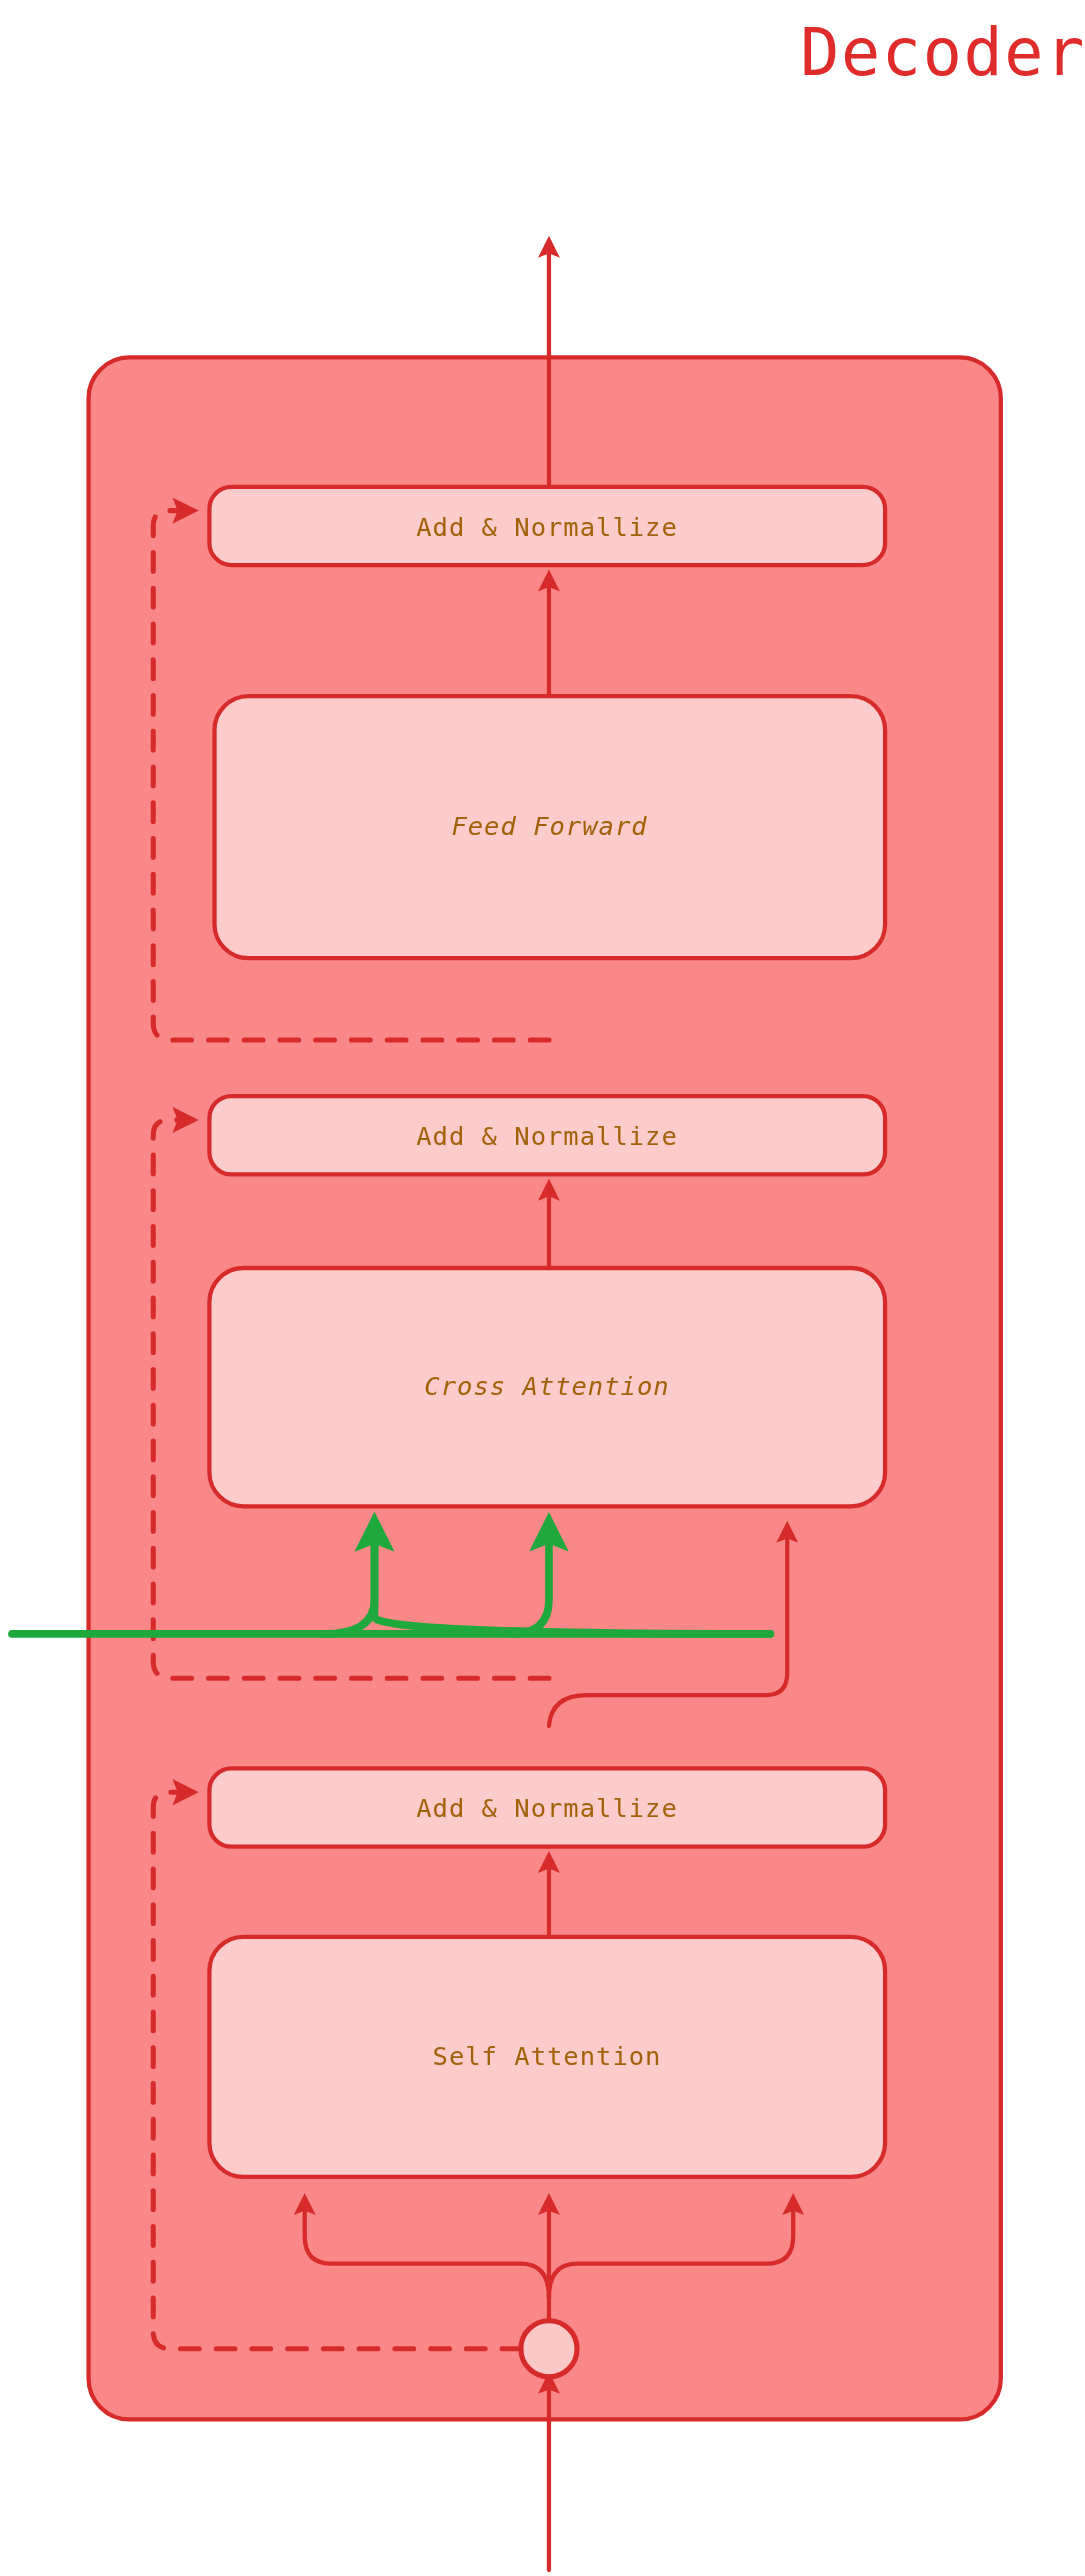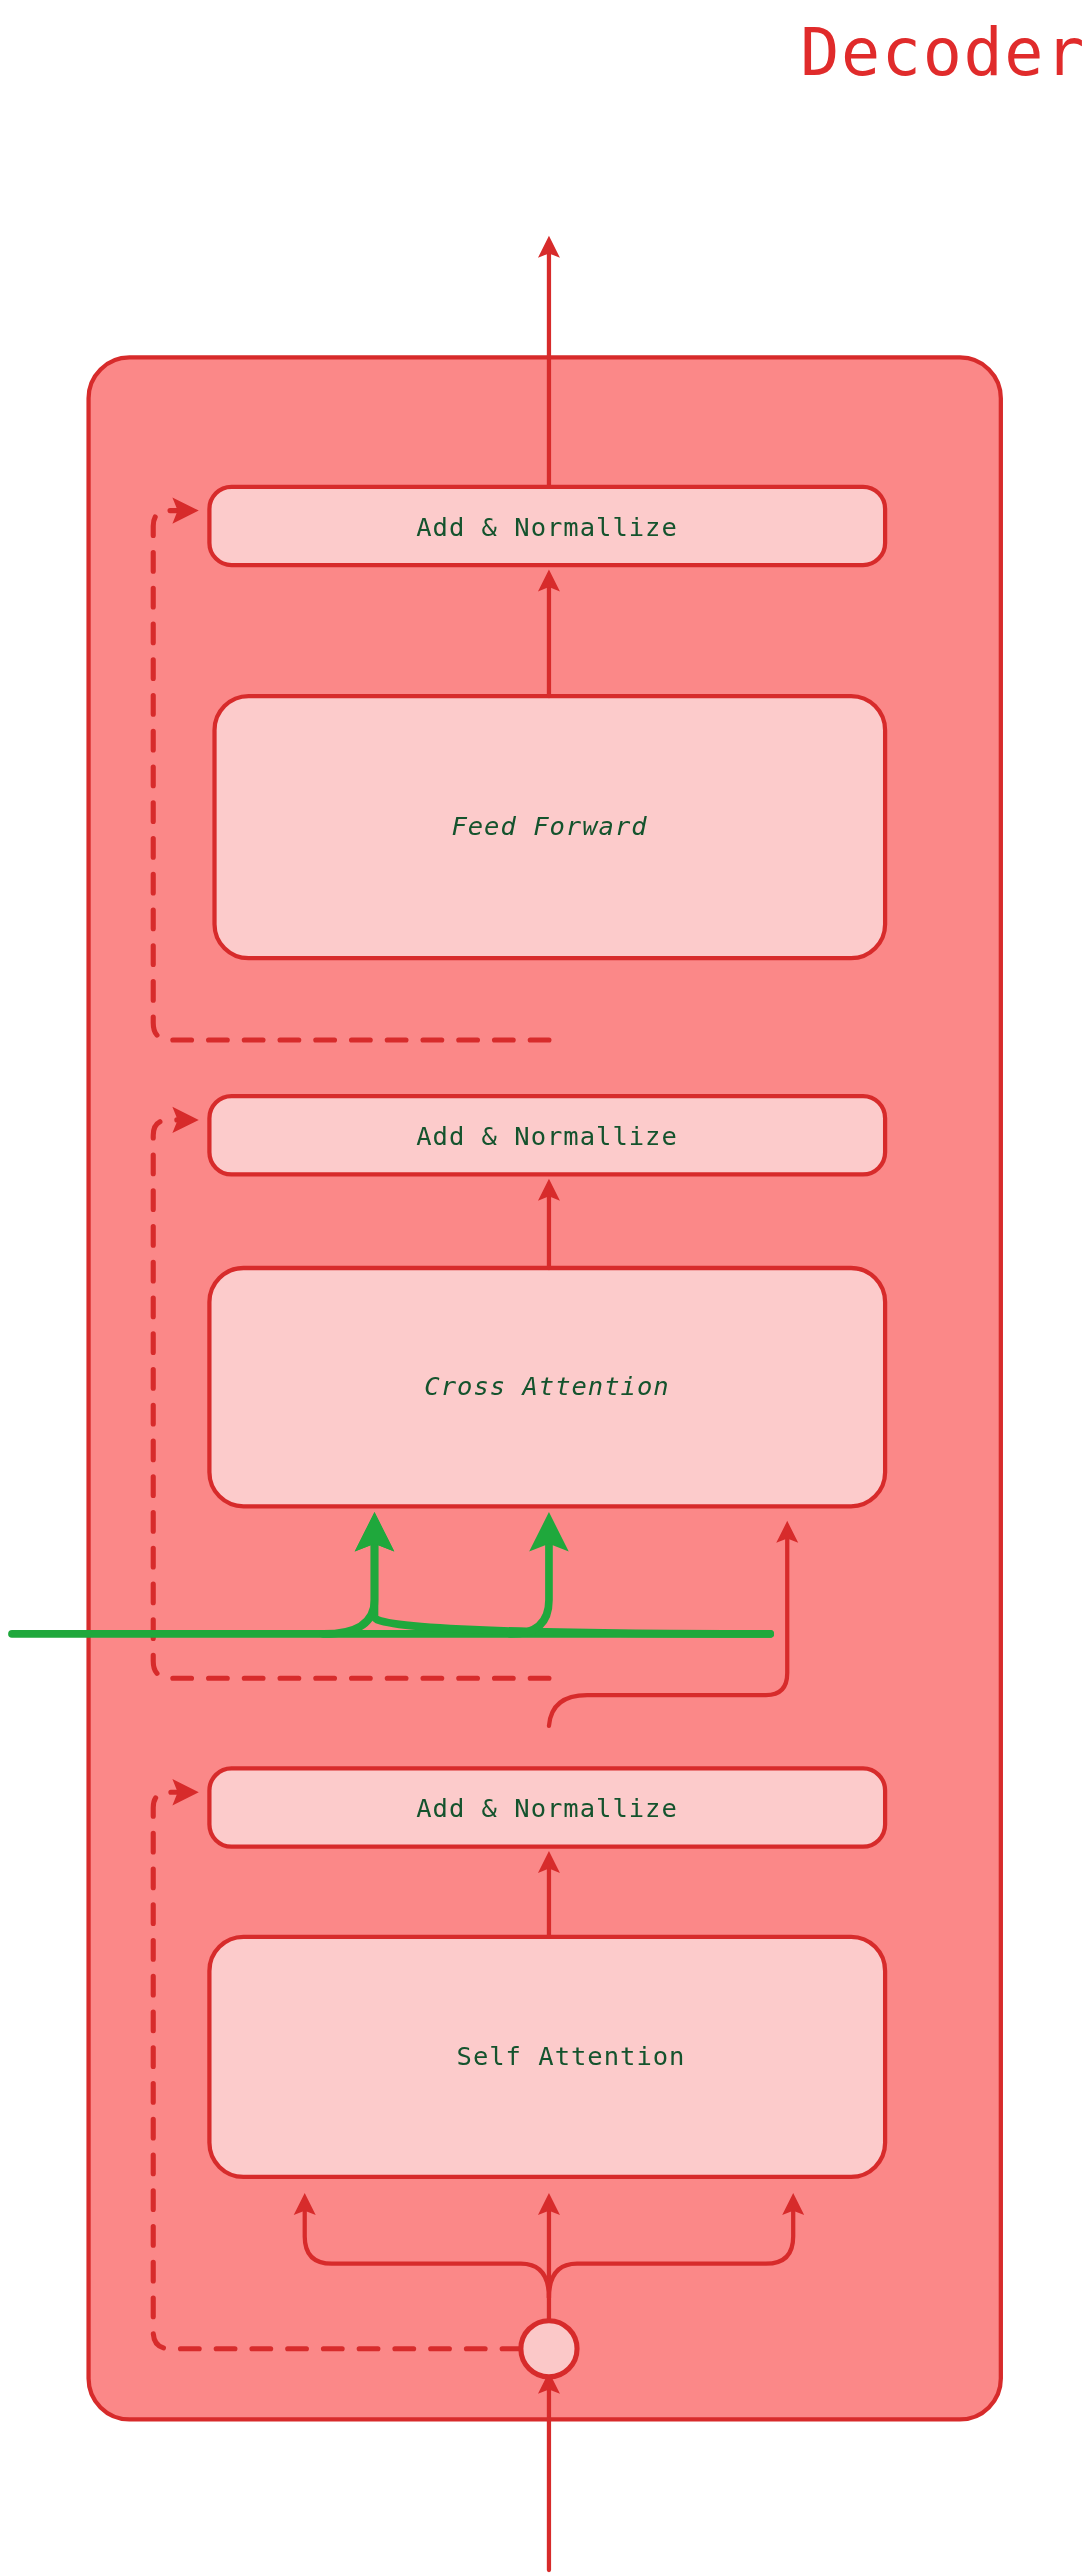--- a/index.html
+++ b/index.html
@@ -33,21 +33,21 @@
     color: #E02B2B;
     font-family: "DejaVu Sans Mono", "Liberation Mono", monospace;
     font-size: 65px;
     font-weight: 400;
     letter-spacing: 1.7px;
     line-height: 1;
     user-select: none;
   }
   .node-label {
     position: absolute;
-    color: #14532d;
+    color: #a16207;
     font-family: "DejaVu Sans Mono", "Liberation Mono", monospace;
     text-align: center;
     line-height: 1;
     user-select: none;
     white-space: nowrap;
     pointer-events: none;
   }
   .lbl-addnorm { font-size: 25.5px; letter-spacing: 1px; }
   .lbl-big     { font-size: 25.5px; letter-spacing: 1px; }
 </style>
@@ -164,16 +164,16 @@
   <div class="node-label lbl-addnorm" style="left:209px; top:515px; width:676px;">Add &amp; Normallize</div>
 
   <div class="node-label lbl-big" style="left:214px; top:814px; width:671px;font-style:italic;">Feed Forward</div>
 
   <div class="node-label lbl-addnorm" style="left:209px; top:1124px; width:676px;">Add &amp; Normallize</div>
 
   <div class="node-label lbl-big" style="left:209px; top:1374px; width:676px;font-style:italic;">Cross Attention</div>
 
   <div class="node-label lbl-addnorm" style="left:209px; top:1796px; width:676px;">Add &amp; Normallize</div>
 
-  <div class="node-label lbl-big" style="left:209px; top:2044px; width:676px;margin-left:24px;">Self Attention</div>
+  <div class="node-label lbl-big" style="left:209px; top:2044px; width:676px;">Self Attention</div>
 
 </div>
 
 
 </body></html>

